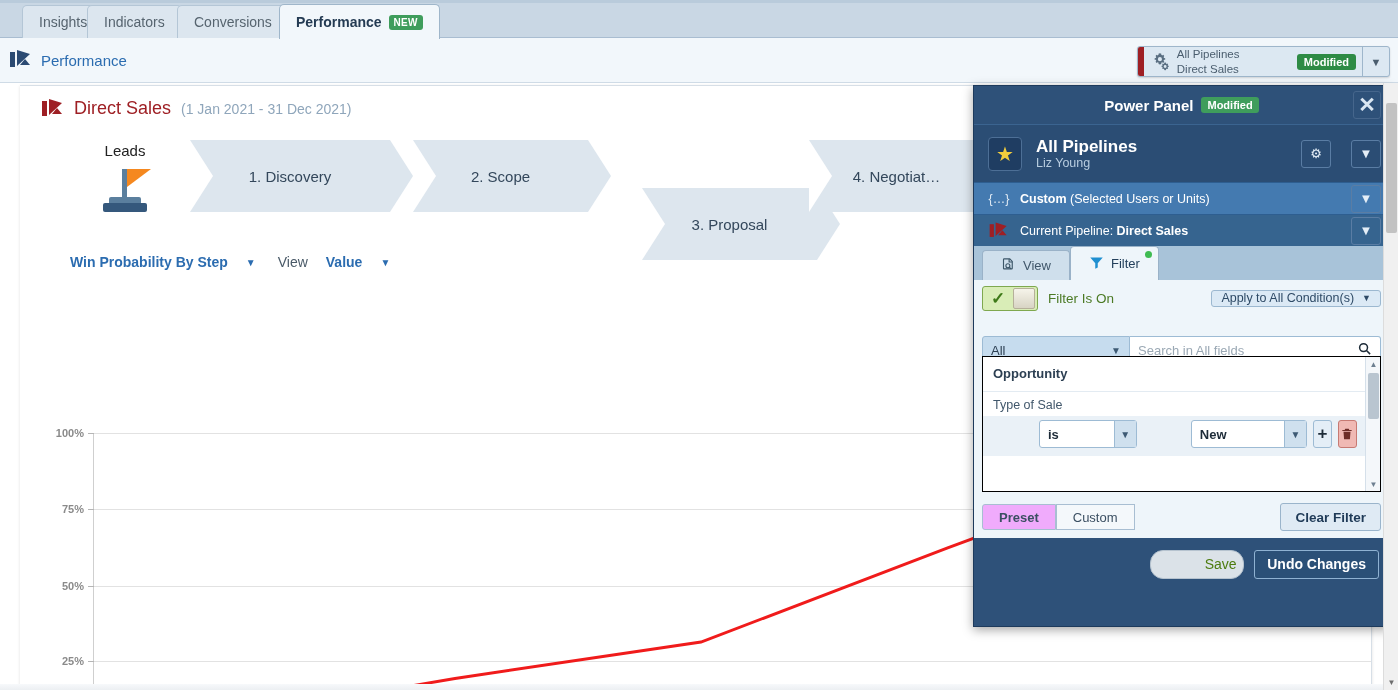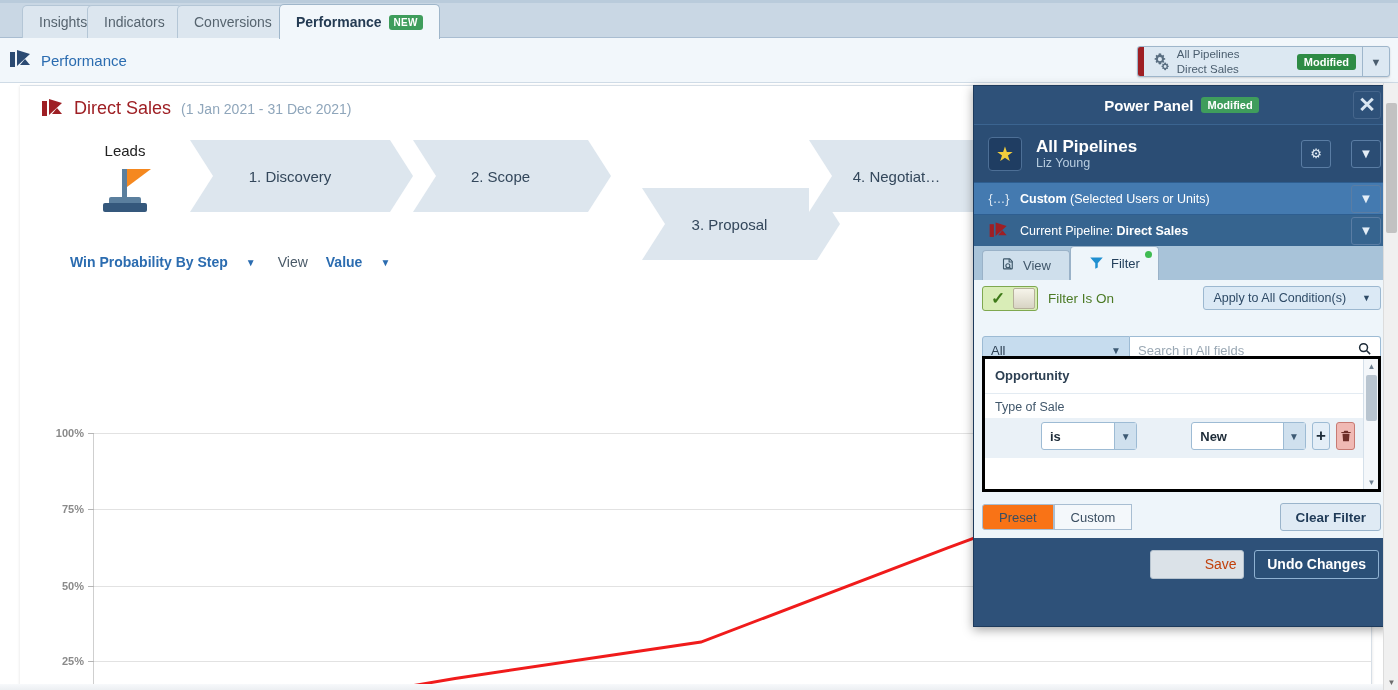--- a/index.html
+++ b/index.html
@@ -181,37 +181,37 @@
      background:#3fbb52; }
 
   .panel-body{ background:#eef5fa; height:258px; position:relative; }
   .filterline{ display:flex; align-items:center; height:36px; padding:0 8px; gap:10px; }
   .toggle{ width:56px; height:25px; border:1px solid #7fa84f; border-radius:3px;
      background:#d9edb7; display:flex; align-items:center; cursor:pointer;}
   .toggle .chk{ flex:1; text-align:center; color:#3e7a18; font-size:17px; font-weight:bold; line-height:1;}
   .toggle .knob{ width:22px; height:21px; margin-right:2px;
      background:linear-gradient(#f6f4ea,#d8d4c4); border:1px solid #b6b09a; border-radius:2px;}
   .filt-on{ color:#4b7a24; font-size:13.5px; }
-  .applybtn{ margin-left:auto; height:24px; padding:0 9px; display:flex; align-items:center; gap:16px;
+  .applybtn{ margin-left:auto; height:17px; padding:0 9px; display:flex; align-items:center; gap:8px;
      background:#dbe9f5; border:1px solid #9cb8d0; border-radius:3px; font-size:12.5px; color:#2e4a66;
      cursor:pointer;}
 
   .searchline{ display:flex; align-items:center; height:30px; margin:19px 8px 0; }
   .allsel{ width:148px; height:28px; background:#c6dcee; border:1px solid #9dbbd4; border-radius:3px 0 0 3px;
      display:flex; align-items:center; padding:0 8px; font-size:13px; color:#2c3f52;}
   .allsel .cc{ margin-left:auto; font-size:10px; color:#3d5a74;}
   .srch{ flex:1; height:28px; background:#fff; border:1px solid #9dbbd4; border-left:none;
      border-radius:0 3px 3px 0; display:flex; align-items:center; padding:0 8px; }
   .srch input{ border:none; outline:none; flex:1; font-size:13px; color:#333;
      font-family:"Liberation Sans", sans-serif; background:transparent;}
   .srch input::placeholder{ color:#9aa8b4; }
   .magn{ color:#1d2b38; font-size:14px; }
 
   .scrollarea{ position:absolute; left:8px; right:8px; top:76px; height:136px;
-     background:#fff; border:3px solid #000000; display:flex;}
+     background:#fff; border:1px solid #000000; display:flex;}
   .sa-inner{ flex:1; position:relative; }
   .grpname{ position:absolute; left:10px; top:9px; font-size:13px; font-weight:bold; color:#2c3f52;}
   .condbox{ position:absolute; left:0; right:0; top:34px; }
   .condlabel{ padding:6px 10px 4px; font-size:12.5px; color:#41576b; border-top:1px solid #e3ebf2;}
   .condrow{ display:flex; align-items:center; gap:6px; padding:4px 8px 8px; background:#eaf1f7;}
   .csel{ height:28px; background:#fff; border:1px solid #9dbbd4; border-radius:3px;
      display:flex; align-items:center; padding:0 0 0 8px; font-size:13px; color:#1d2b38; font-weight:bold;margin-left:48px;}
   .csel.w1{ width:144px; }
   .csel.w2{ width:172px; }
   .csel .cc{ margin-left:auto; width:22px; height:26px; background:#cfe0ee; border-left:1px solid #9dbbd4;
@@ -224,32 +224,32 @@
   .vscroll .arrow{ position:absolute; left:0; width:15px; height:14px; display:flex;
      align-items:center;justify-content:center; font-size:8px; color:#6d7f90;}
   .vscroll .up{ top:0;} .vscroll .dn{ bottom:0;}
   .vscroll .thumb{ position:absolute; left:2px; top:16px; width:11px; height:46px; background:#b9c5d0;
      border-radius:2px;}
 
   .botbar{ position:absolute; left:8px; right:8px; bottom:6px; height:30px;
      display:flex; align-items:center; }
   .segbtn{ height:26px; padding:0 16px; display:flex;align-items:center;
      font-size:13px; color:#3b4f62; border:1px solid #a8bed2; background:#f4f8fb; cursor:pointer;}
-  .segbtn.sel{ background:#f97316; }
+  .segbtn.sel{ background:#f0abfc;font-weight:bold; }
   .segbtn:first-child{ border-radius:3px 0 0 3px;}
   .segbtn:last-child{ border-radius:0 3px 3px 0; border-left:none;}
   .clearf{ margin-left:auto; height:28px; padding:0 14px; display:flex;align-items:center;
      font-size:13.5px; font-weight:bold; color:#1f3a57; background:#dfeaf4;
      border:1px solid #9ab4cb; border-radius:3px; cursor:pointer;}
 
   .panel-foot{ height:52px; display:flex; align-items:center; justify-content:flex-end;
      gap:10px; padding-right:10px; }
   .savebtn{ width:94px; height:29px; display:flex;align-items:center;justify-content:center;
-     background:#dbe2e8; border:1px solid #b6c3cf; border-radius:3px;
-     color:#c2410c; font-size:14px; cursor:pointer;padding-left:47px;}
+     background:#dbe2e8; border:1px solid #b6c3cf; border-radius:13px;
+     color:#4d7c0f; font-size:14px; cursor:pointer;padding-left:47px;}
   .undobtn{ height:29px; padding:0 12px; display:flex;align-items:center;justify-content:center;
      background:#2b5077; border:1px solid #8fb2d2; border-radius:3px;
      color:#fff; font-size:14px; font-weight:bold; cursor:pointer;}
 
   
   .appscroll{ position:absolute; right:0; top:83px; width:15px; height:607px;
      background:#f0f0f0; border-left:1px solid #dcdcdc; z-index:50;}
   .appscroll .thumb{ position:absolute; left:2px; top:20px; width:11px; height:130px;
      background:#c2c2c2; border-radius:2px;}
   .appscroll .arr{ position:absolute; left:0; width:15px; height:15px;

